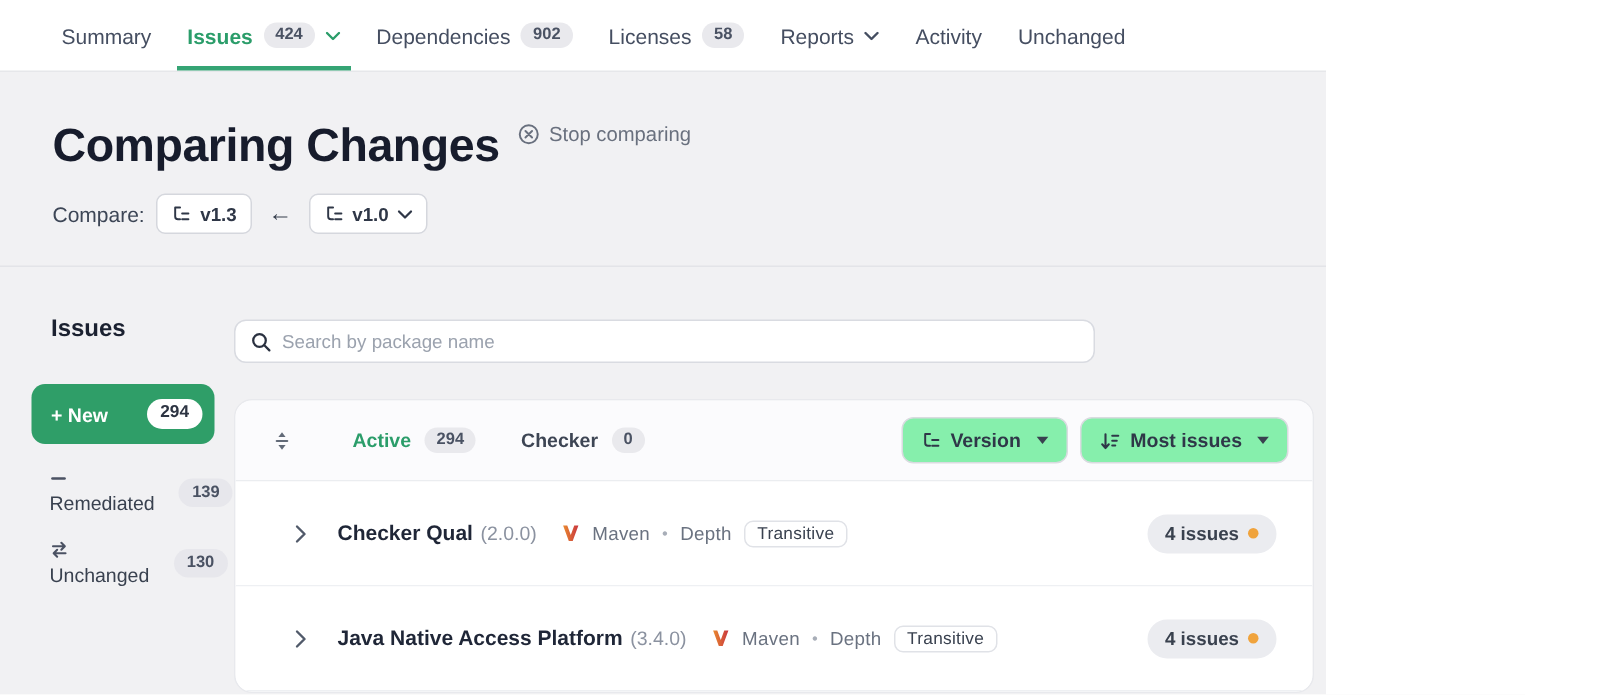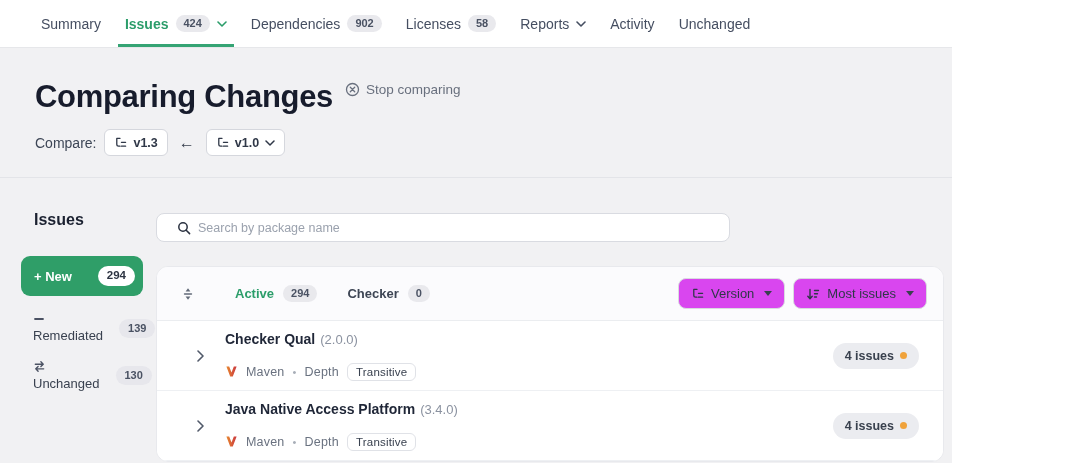--- a/index.html
+++ b/index.html
@@ -10,21 +10,21 @@
     --muted:#6a7280;
     --faint:#8b92a0;
     --pill:#e9e9ed;
     --border:#d9dbe1;
     --divider:#ebedf0;
     --bg:#f1f1f3;
     --orange:#f0a33c;
   }
   *{box-sizing:border-box;margin:0;padding:0;font-family:"Liberation Sans",sans-serif;}
   html,body{background:#fff;}
-  .screen{position:relative;width:952px;height:463px;overflow:hidden;background:var(--bg);}
+  .screen{position:relative;width:884px;height:463px;overflow:hidden;background:var(--bg);}
 
   
   .header{height:48px;background:#fff;border-bottom:1px solid #e6e7ea;display:flex;align-items:center;padding-left:41px;gap:24px;}
   .nav-item{position:relative;height:100%;display:flex;align-items:center;gap:7px;font-size:14px;font-weight:500;color:#454e61;cursor:pointer;}
   .nav-item.active{color:var(--green-text);font-weight:600;}
   .nav-item.active::after{content:"";position:absolute;left:-7px;right:-7px;bottom:0;height:3px;background:#35a474;}
   .count-pill{background:var(--pill);color:#4a5263;font-size:11px;font-weight:600;padding:3px 8px;border-radius:999px;line-height:1;}
   .chev{display:inline-flex;}
 
   
@@ -42,39 +42,39 @@
   .sb-title{margin:33px 0 0 34px;font-size:16px;font-weight:700;color:#1b2130;}
   .new-btn{margin:27px 0 0 21px;width:122px;height:40px;background:var(--green);border:none;border-radius:9px;display:flex;align-items:center;justify-content:space-between;padding:0 8px 0 13px;cursor:pointer;}
   .new-btn .lbl{color:#fff;font-size:13px;font-weight:700;}
   .new-btn .cnt{background:#fff;color:#2d3442;font-size:11.5px;font-weight:700;padding:4px 9px;border-radius:999px;line-height:1;}
   .sb-item{margin:17px 0 0 33px;width:104px;display:flex;justify-content:space-between;align-items:center;cursor:pointer;}
   .sb-item .col{display:flex;flex-direction:column;gap:3px;color:#4b5263;}
   .sb-item .lbl{font-size:13px;color:#39414f;}
   .sb-badge{background:#e7e7ec;color:#4a5263;font-size:11px;font-weight:600;padding:4px 9px;border-radius:999px;line-height:1;margin-left:16px;}
 
   .main{flex:1;margin-right:8px;display:flex;flex-direction:column;}
-  .search{margin-top:35px;width:574px;height:29px;background:#fff;border:1px solid var(--border);border-radius:8px;display:flex;align-items:center;gap:7px;padding:0 20px;}
+  .search{margin-top:35px;width:574px;height:29px;background:#fff;border:1px solid var(--border);border-radius:8px;display:flex;align-items:center;gap:7px;padding:0 10px;}
   .search input{flex:1;border:none;outline:none;background:transparent;font-size:12.5px;color:#333;}
   .search input::placeholder{color:#9ba2ae;}
 
   .panel{margin-top:24px;height:196px;background:#fff;border:1px solid #e8e9ed;border-radius:12px;overflow:hidden;display:flex;flex-direction:column;}
   .toolbar{height:54px;flex:none;display:flex;align-items:center;background:#fbfbfd;border-bottom:1px solid var(--divider);padding:0 16px 0 24px;}
   .unfold{color:#626a78;display:inline-flex;cursor:pointer;}
   .tabs{display:flex;gap:30px;margin-left:40px;}
   .tab{display:flex;align-items:center;gap:9px;font-size:13px;font-weight:600;cursor:pointer;}
   .tab.active{color:var(--green-text);}
   .tab.idle{color:#3d4554;}
   .spacer{flex:1;}
   .sorts{display:flex;gap:8px;}
-  .sort-btn{display:inline-flex;align-items:center;gap:7px;height:31px;padding:0 12px;background:#d946ef;border:1px solid #d9dbe0;border-radius:8px;font-size:13px;font-weight:400;color:#2f3748;cursor:pointer;}
+  .sort-btn{display:inline-flex;align-items:center;gap:7px;height:31px;padding:0 12px;background:#86efac;border:1px solid #d9dbe0;border-radius:8px;font-size:13px;font-weight:700;color:#2f3748;cursor:pointer;}
   .tri{display:inline-flex;margin-left:3px;}
 
   .row{height:70px;flex:none;display:flex;align-items:center;padding:0 24px 0 40px;border-bottom:1px solid #eef0f3;background:#fff;cursor:pointer;}
   .row-chev{color:#515a6a;display:inline-flex;margin-right:21px;cursor:pointer;}
-  .row-text{display:flex;flex-direction:column;gap:16px;}
+  .row-text{display:flex;flex-direction:row;gap:16px;}
   .name-line{font-size:14px;font-weight:700;color:var(--ink);}
   .version{font-size:13px;font-weight:400;color:var(--faint);margin-left:5px;}
   .meta-line{display:flex;align-items:center;gap:8px;font-size:12.5px;color:var(--muted);letter-spacing:.2px;}
   .dot-sep{color:#a8aeb8;font-size:11px;}
   .trans-badge{border:1px solid #e0e2e7;border-radius:6px;padding:2px 8px;font-size:11.5px;color:#39414f;background:#fff;}
   .issues-badge{display:flex;align-items:center;gap:6px;background:#ebecf0;border-radius:999px;padding:6px 12px;font-size:12.5px;font-weight:700;color:#39414e;}
   .odot{width:7px;height:7px;border-radius:50%;background:var(--orange);}
   svg{display:block;}
 </style>
 </head>

